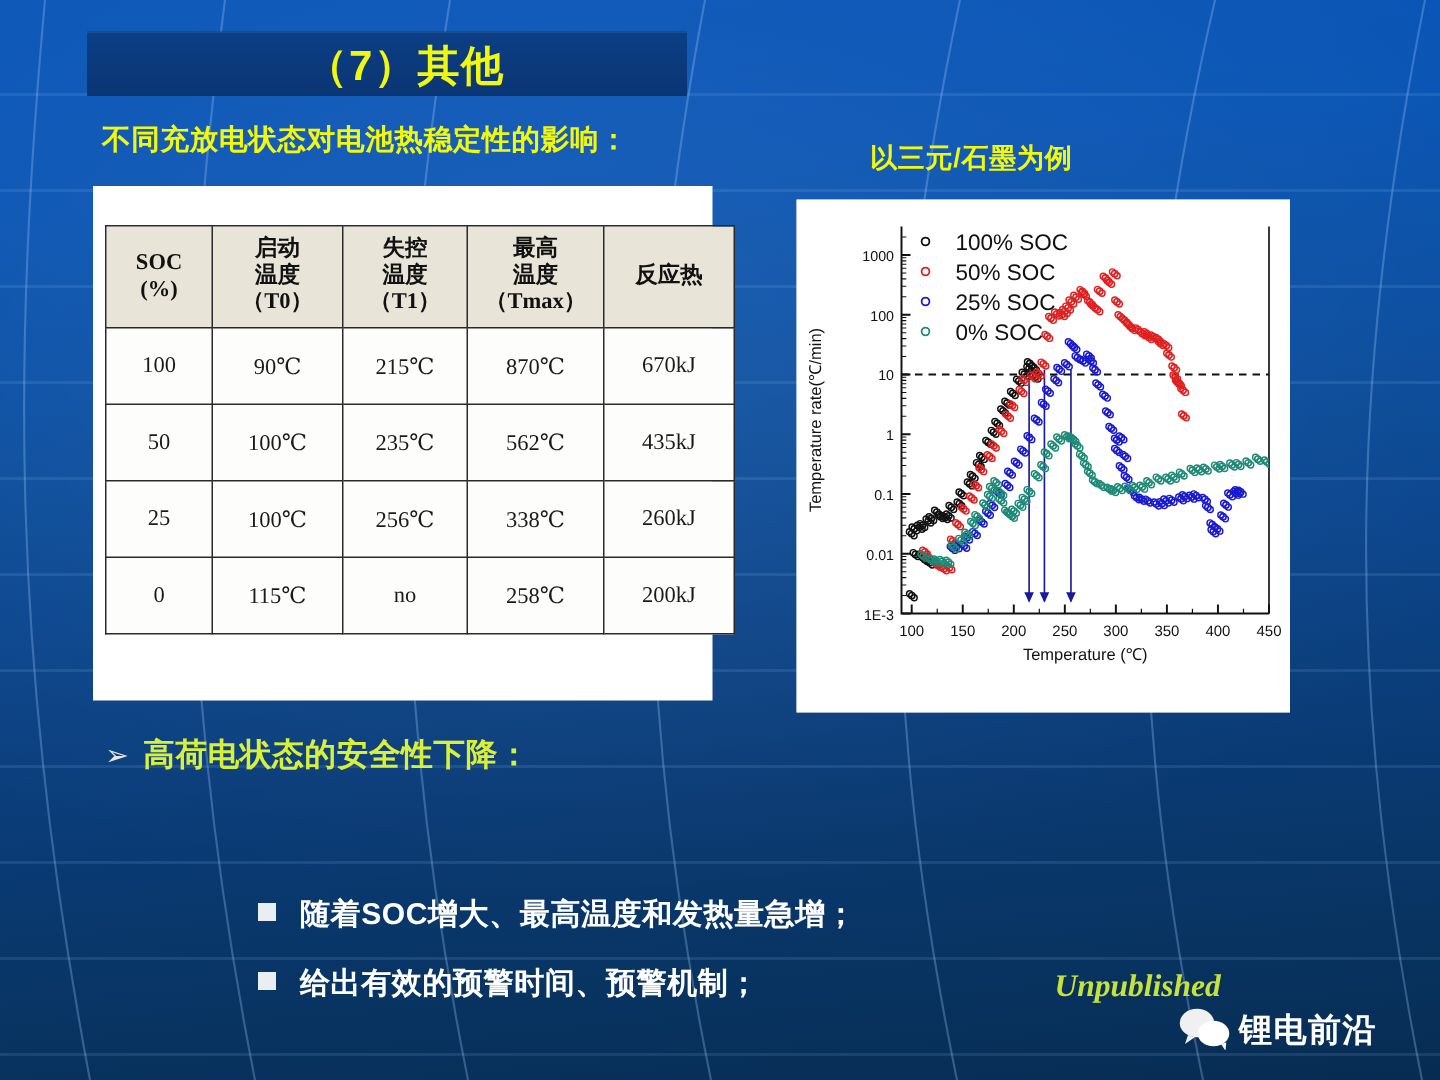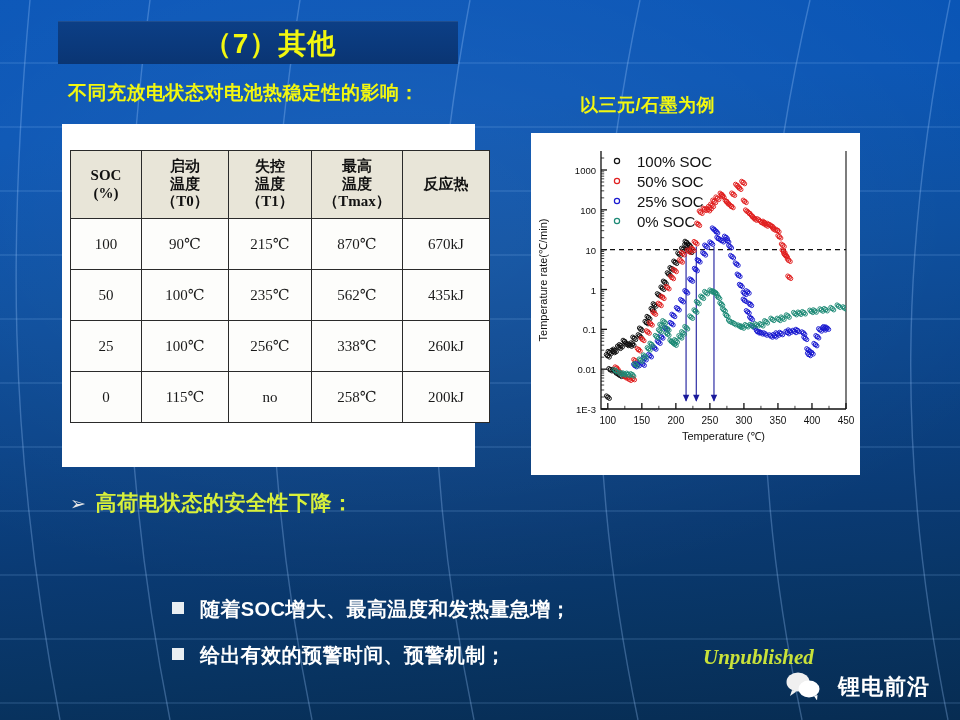--- a/index.html
+++ b/index.html
@@ -87,21 +87,21 @@
   .s1{left:172px;top:552px;margin-top:44px;} .s2{left:172px;top:597px;} .s3{left:172px;top:642px;}
 
   
   .unpub{
     position:absolute;left:703px;top:645px;color:#c9e23a;
     font-family:"Liberation Serif","DejaVu Serif",serif;
     font-style:italic;font-weight:bold;font-size:21px;white-space:nowrap;
   }
   .wm{position:absolute;left:784px;top:668px;width:170px;height:40px;}
   .wm-txt{
-    position:absolute;left:54px;top:4px;color:#ffffff;font-size:22px;
+    position:absolute;left:42px;top:4px;color:#ffffff;font-size:22px;
     font-weight:bold;white-space:nowrap;letter-spacing:1px;
   }
   .wx{position:absolute;left:0;top:2px;width:38px;height:30px;}
 </style>
 </head>
 <body>
 
 <div id="slide">
 
   <div id="bg-lat"></div>

